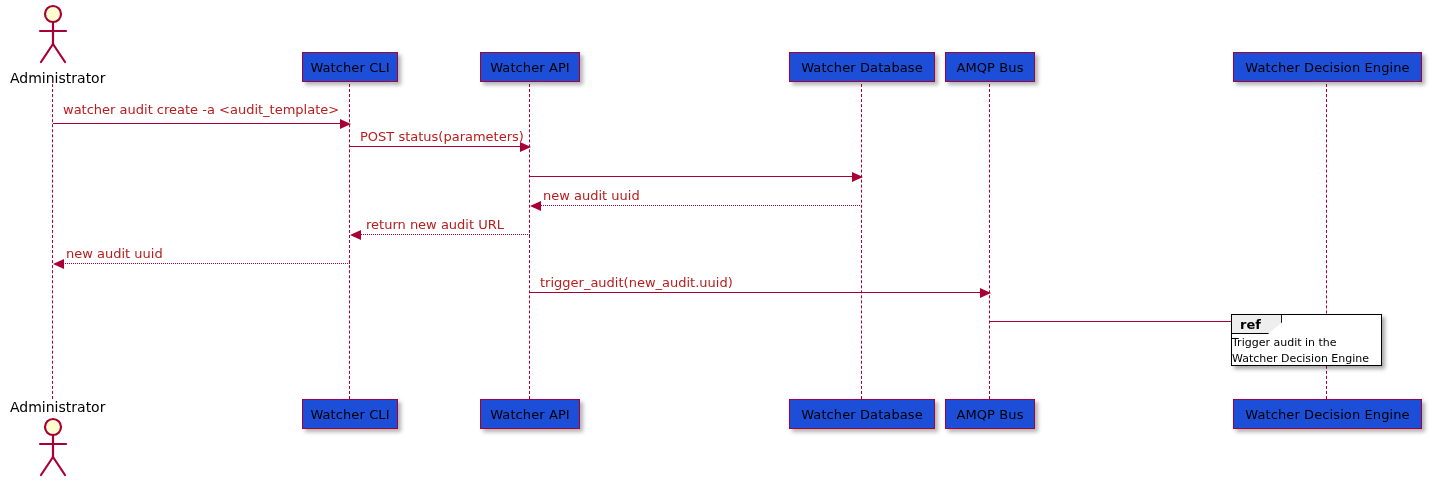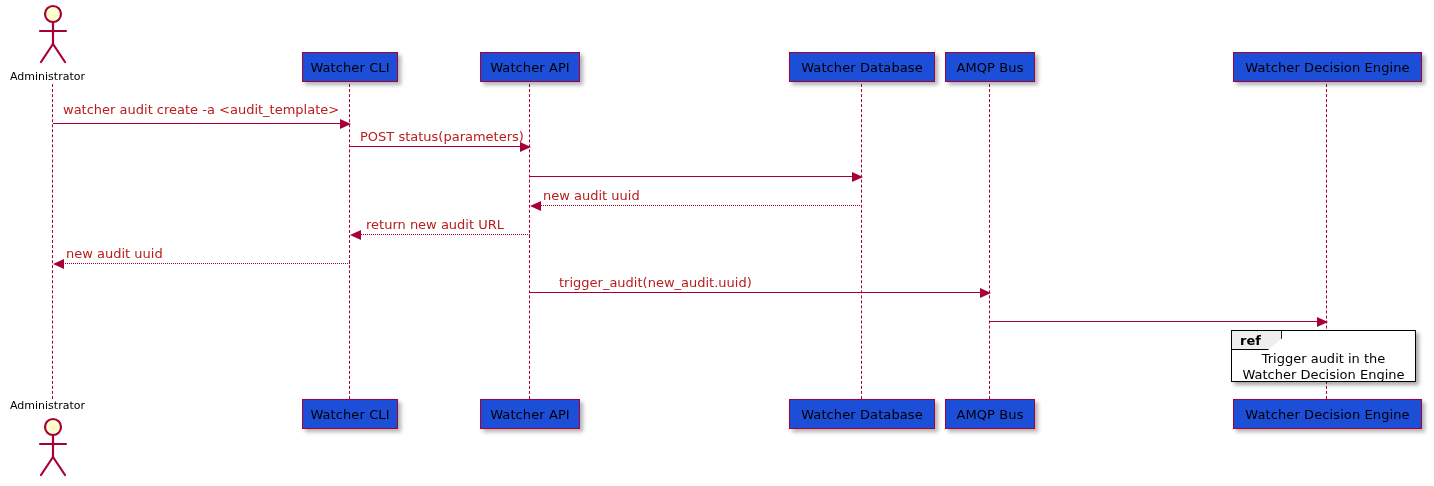--- a/index.html
+++ b/index.html
@@ -34,21 +34,21 @@
     box-shadow: 3px 3px 4px rgba(0,0,0,0.30);
     letter-spacing: 0.1px;
   }
 
   
   .actor {
     position: absolute;
   }
   .actor-label {
     position: absolute;
-    font-size: 11px;
+    font-size: 14px;
     color: #000000;
     white-space: nowrap;
   }
 
   
   .lifeline {
     position: absolute;
     width: 0;
     border-left: 1.5px dashed #A80036;
   }
@@ -111,22 +111,21 @@
     font-size: 13px;
     font-weight: bold;
     color: #000000;
     clip-path: polygon(0 0, 100% 0, 100% 40%, 72% 100%, 0 100%);
   }
   .ref-body {
     position: absolute;
     left: 0;
     right: 0;
     top: 20px;
-    text-align: center;
-    font-size: 13px;
+    font-size: 11px;
     color: #000000;
     line-height: 16px;
   }
   .ref-body div { white-space: nowrap; }
 </style>
 </head>
 <body>
 
 <div id="canvas">
     <div class="lifeline" style="left: 52.25px; top: 84px; height: 315px;"></div>
@@ -177,23 +176,23 @@
     <div class="arrow-head left" style="top: 200.5px; left: 530px;"></div>
     <div class="msg-label" style="left: 543px; top: 189px;">new audit uuid</div>
     <div class="msg-line dotted" style="left: 360px; width: 170px; top: 234px;"></div>
     <div class="arrow-head left" style="top: 229.5px; left: 350px;"></div>
     <div class="msg-label" style="left: 366px; top: 218px;">return new audit URL</div>
     <div class="msg-line dotted" style="left: 63px; width: 287px; top: 263px;"></div>
     <div class="arrow-head left" style="top: 258.5px; left: 53px;"></div>
     <div class="msg-label" style="left: 66px; top: 247px;">new audit uuid</div>
     <div class="msg-line solid" style="left: 530px; width: 450px; top: 292px;"></div>
     <div class="arrow-head right" style="top: 287.5px; left: 980px;"></div>
-    <div class="msg-label" style="left: 540px; top: 276px; margin-left: 19px;">trigger_audit(new_audit.uuid)</div>
+    <div class="msg-label" style="left: 540px; top: 276px;">trigger_audit(new_audit.uuid)</div>
     <div class="msg-line solid" style="left: 990px; width: 327px; top: 321px;"></div>
     <div class="arrow-head right" style="top: 316.5px; left: 1317px;"></div>
-    <div class="ref-box" style="left: 1231px; top: 330px; width: 185px; height: 52px;">
+    <div class="ref-box" style="left: 1231px; top: 314px; width: 151px; height: 52px;">
       <div class="ref-tab">ref</div>
       <div class="ref-body">
         <div>Trigger audit in the</div>
         <div>Watcher Decision Engine</div>
       </div>
     </div>
   </div>
 
 </body></html>

